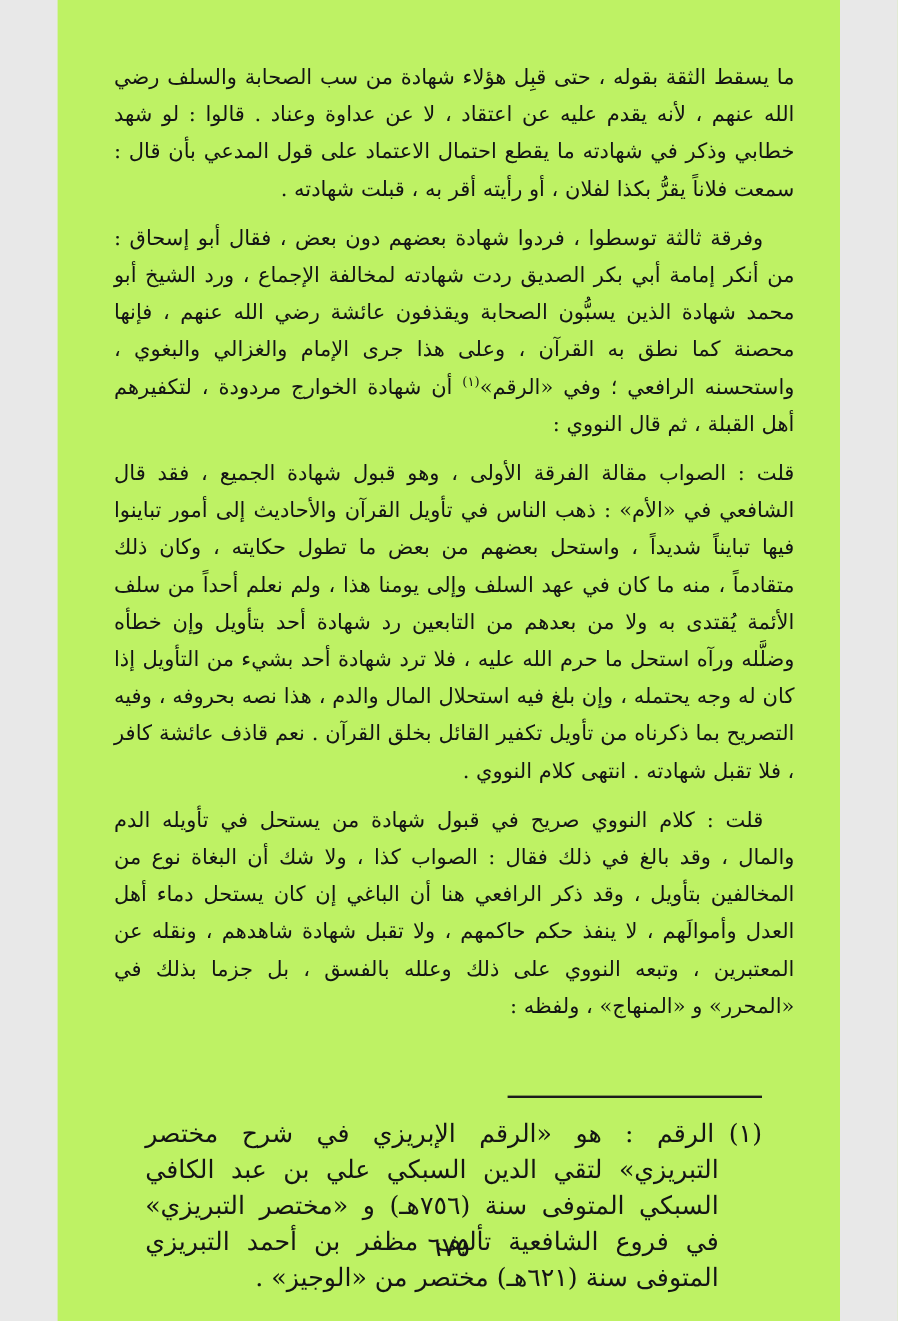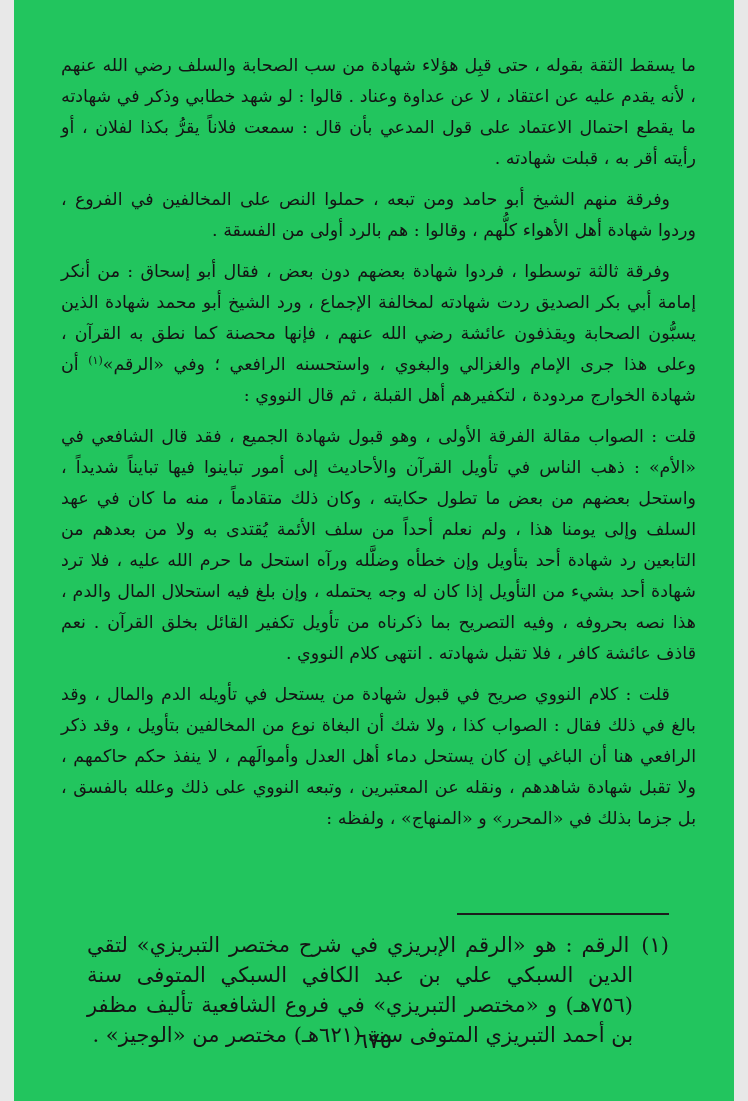--- a/index.html
+++ b/index.html
@@ -2,24 +2,24 @@
 <html lang="ar" dir="rtl"><head>
 <meta charset="utf-8">
 <style>
   html, body {
     margin: 0;
     padding: 0;
     background: #e8e8e8;
   }
   .sheet {
     position: relative;
-    width: 720px;
+    width: 652px;
     height: 1101px;
     margin: 0 auto;
-    background: #22c55e;
+    background: #bef264;
     direction: rtl;
     color: #141414;
     font-family: "DejaVu Serif", "DejaVu Sans", serif;
     overflow: hidden;
   }
   .text-block {
     position: absolute;
     top: 50px;
     right: 38px;
     left: 47px;
@@ -77,21 +77,20 @@
 </style>
 </head>
 <body>
 
 <div class="sheet">
 
   <main class="text-block">
 
     <p class="para">ما يسقط الثقة بقوله ، حتى قبِل هؤلاء شهادة من سب الصحابة والسلف رضي الله عنهم ، لأنه يقدم عليه عن اعتقاد ، لا عن عداوة وعناد . قالوا : لو شهد خطابي وذكر في شهادته ما يقطع احتمال الاعتماد على قول المدعي بأن قال : سمعت فلاناً يقرُّ بكذا لفلان ، أو رأيته أقر به ، قبلت شهادته .</p>
 
-    <p class="para indent">وفرقة منهم الشيخ أبو حامد ومن تبعه ، حملوا النص على المخالفين في الفروع ، وردوا شهادة أهل الأهواء كلُّهم ، وقالوا : هم بالرد أولى من الفسقة .</p>
 
     <p class="para indent"><span>وفرقة ثالثة توسطوا ، فردوا شهادة بعضهم دون بعض ، فقال أبو إسحاق : من أنكر إمامة أبي بكر الصديق ردت شهادته لمخالفة الإجماع ، ورد الشيخ أبو محمد شهادة الذين يسبُّون الصحابة ويقذفون عائشة رضي الله عنهم ، فإنها محصنة كما نطق به القرآن ، وعلى هذا جرى الإمام والغزالي والبغوي ، واستحسنه الرافعي ؛ وفي «الرقم»</span><sup class="fn-ref">(١)</sup><span> أن شهادة الخوارج مردودة ، لتكفيرهم أهل القبلة ، ثم قال النووي :</span></p>
 
     <p class="para">قلت : الصواب مقالة الفرقة الأولى ، وهو قبول شهادة الجميع ، فقد قال الشافعي في «الأم» : ذهب الناس في تأويل القرآن والأحاديث إلى أمور تباينوا فيها تبايناً شديداً ، واستحل بعضهم من بعض ما تطول حكايته ، وكان ذلك متقادماً ، منه ما كان في عهد السلف وإلى يومنا هذا ، ولم نعلم أحداً من سلف الأئمة يُقتدى به ولا من بعدهم من التابعين رد شهادة أحد بتأويل وإن خطأه وضلَّله ورآه استحل ما حرم الله عليه ، فلا ترد شهادة أحد بشيء من التأويل إذا كان له وجه يحتمله ، وإن بلغ فيه استحلال المال والدم ، هذا نصه بحروفه ، وفيه التصريح بما ذكرناه من تأويل تكفير القائل بخلق القرآن . نعم قاذف عائشة كافر ، فلا تقبل شهادته . انتهى كلام النووي .</p>
 
     <p class="para indent">قلت : كلام النووي صريح في قبول شهادة من يستحل في تأويله الدم والمال ، وقد بالغ في ذلك فقال : الصواب كذا ، ولا شك أن البغاة نوع من المخالفين بتأويل ، وقد ذكر الرافعي هنا أن الباغي إن كان يستحل دماء أهل العدل وأموالَهم ، لا ينفذ حكم حاكمهم ، ولا تقبل شهادة شاهدهم ، ونقله عن المعتبرين ، وتبعه النووي على ذلك وعلله بالفسق ، بل جزما بذلك في «المحرر» و «المنهاج» ، ولفظه :</p>
 
 
   </main>
 

